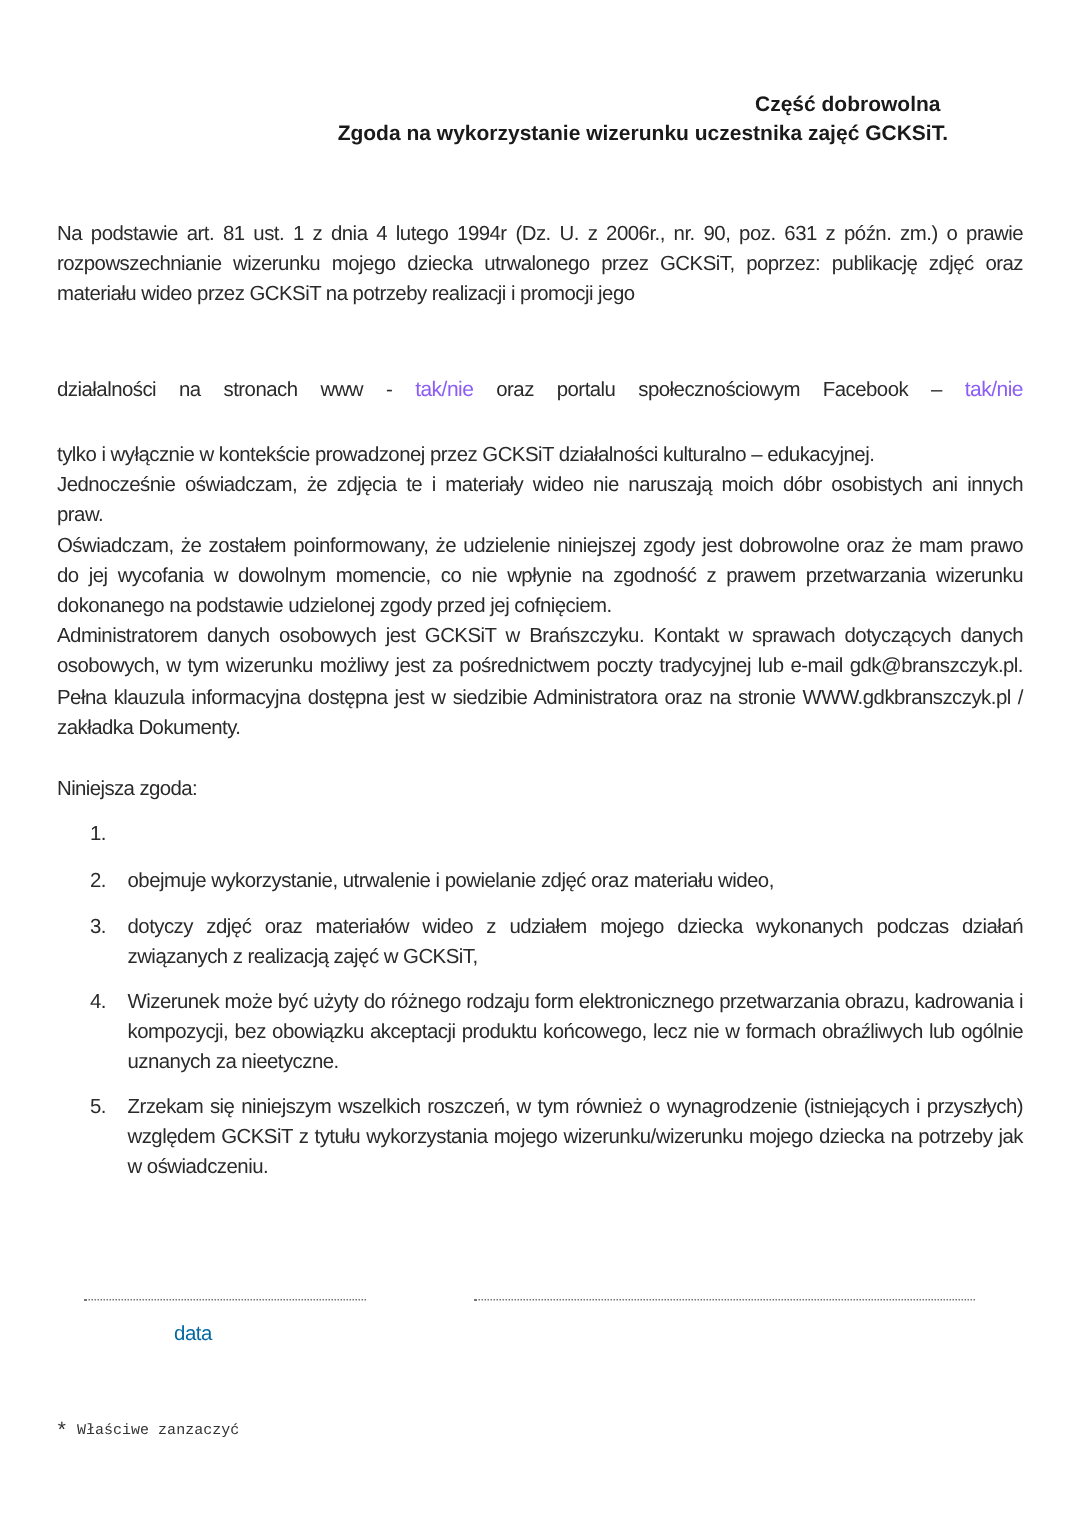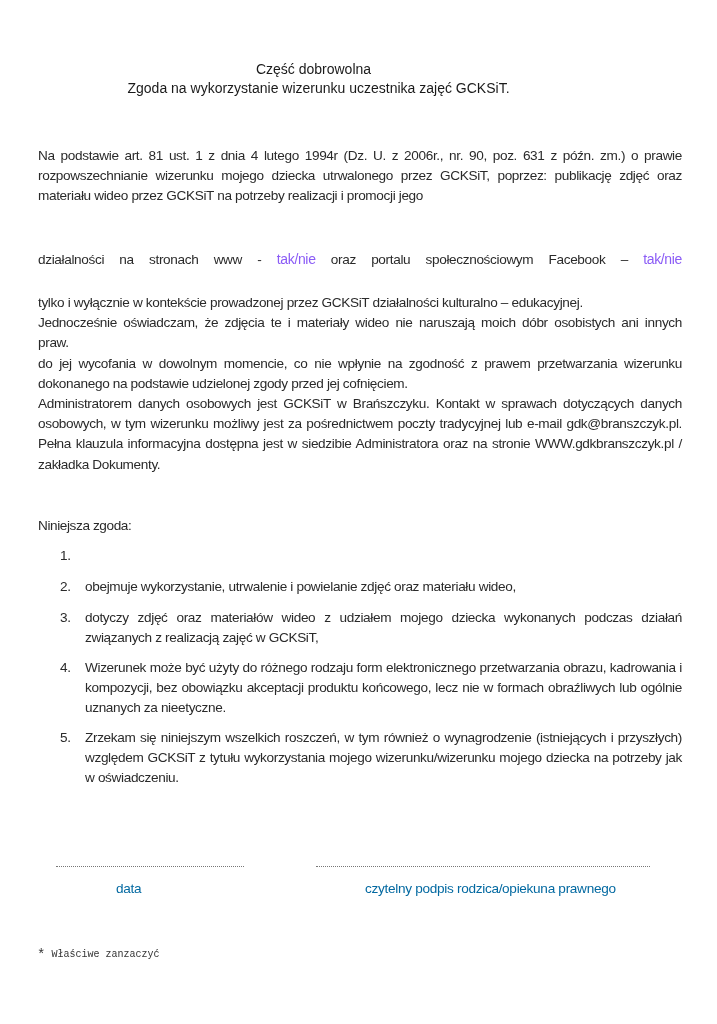--- a/index.html
+++ b/index.html
@@ -2,22 +2,22 @@
 <html><head>
 <meta charset="utf-8">
 <style>
   html, body { margin: 0; padding: 0; background: #ffffff; }
   body {
     width: 717px; height: 1024px; position: relative; overflow: hidden;
     font-family: "Liberation Sans", sans-serif; color: #222;
   }
   .page { position: absolute; left: 0; top: 0; width: 717px; height: 1024px; background: #fff; }
   .title {
-    position: absolute; left: 0; width: 627px; text-align: center;
-    font-weight: normal; font-size: 14px; color: #1a1a1a;
+    position: absolute; left: 0; width: 627px; text-align: right;
+    font-weight: bold; font-size: 14px; color: #1a1a1a;
   }
   #t1 { top: 61px; left: 0; }
   #t2 { top: 80px; left: 5px; }
   .para {
     position: absolute; left: 38px; width: 644px;
     font-size: 13.6px; line-height: 20.2px; text-align: justify;
     letter-spacing: -0.35px; color: #2a2a2a;
   }
   #p1 { top: 146px; }
   #p2 { top: 249px; text-align-last: justify; word-spacing: 4px; }
@@ -57,20 +57,21 @@
     <span class="line just">rozpowszechnianie wizerunku mojego dziecka utrwalonego przez GCKSiT, poprzez: publikację zdjęć oraz</span>
     <span class="line left">materiału wideo przez GCKSiT  na potrzeby realizacji i promocji jego</span>
   </div>
 
   <div id="p2" class="para"><span>działalności na stronach www - </span><b>tak/nie</b><span> oraz portalu społecznościowym Facebook – </span><b>tak/nie</b></div>
 
   <div id="p3" class="para">
     <span class="line left">tylko i wyłącznie w kontekście prowadzonej przez GCKSiT działalności kulturalno – edukacyjnej.</span>
     <span class="line just">Jednocześnie oświadczam, że zdjęcia te i materiały wideo nie naruszają moich dóbr osobistych ani innych</span>
     <span class="line left">praw.</span>
+    <span class="line just">Oświadczam, że zostałem poinformowany, że udzielenie niniejszej zgody jest dobrowolne oraz że mam prawo</span>
     <span class="line just">do jej wycofania w dowolnym momencie, co nie wpłynie na zgodność z prawem przetwarzania wizerunku</span>
     <span class="line left">dokonanego na podstawie udzielonej zgody przed jej cofnięciem.</span>
     <span class="line just">Administratorem danych osobowych jest GCKSiT w Brańszczyku. Kontakt w sprawach dotyczących danych</span>
     <span class="line just">osobowych, w tym wizerunku możliwy jest za pośrednictwem poczty tradycyjnej  lub e-mail gdk@branszczyk.pl.</span>
     <span class="line just">Pełna klauzula informacyjna dostępna jest w siedzibie Administratora oraz na stronie WWW.gdkbranszczyk.pl /</span>
     <span class="line left">zakładka Dokumenty.</span>
   </div>
 
   <div id="intro">Niniejsza zgoda:</div>
 
@@ -92,19 +93,18 @@
     </div>
     <div id="li5" class="li" style="width:597px">
       <span class="num">5.</span>
       <span>Zrzekam się niniejszym wszelkich roszczeń, w tym również o wynagrodzenie (istniejących i przyszłych) względem GCKSiT z tytułu wykorzystania mojego wizerunku/wizerunku mojego dziecka na potrzeby jak w oświadczeniu.</span>
     </div>
   </div>
 
   <div id="dot1" class="dots"></div>
   <div id="dot2" class="dots"></div>
   <div id="lbl1" class="siglabel">data</div>
-  <div id="lbl2" class="siglabel">czytelny podpis rodzica/opiekuna prawnego</div>
 
   <div id="footnote">
     <span class="star">*</span><span>Właściwe zanzaczyć</span>
   </div>
 
 </div>
 
 </body></html>

